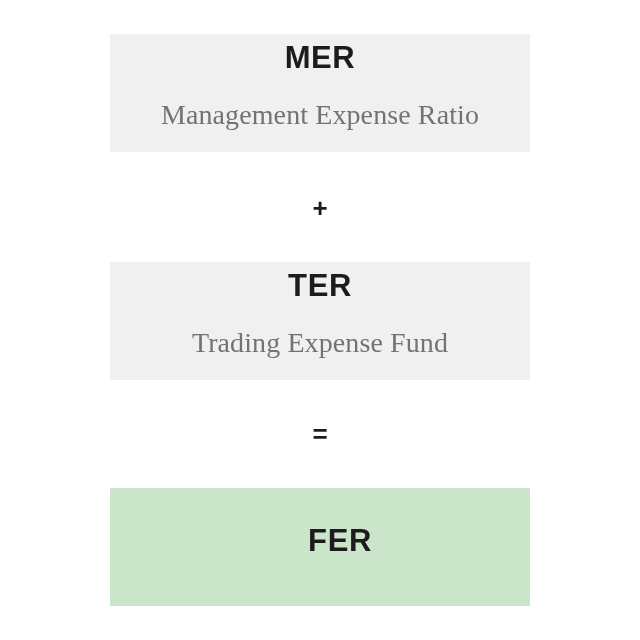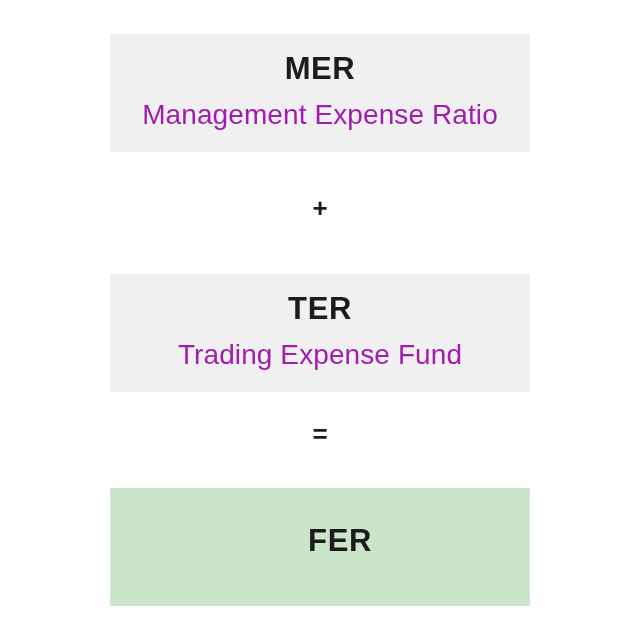--- a/index.html
+++ b/index.html
@@ -33,42 +33,42 @@
     flex-direction: column;
     align-items: center;
     justify-content: center;
     box-sizing: border-box;
   }
 
   .term-box.neutral { background: #f0f0f0; }
   .term-box.highlight { background: #cbe5cb; padding-left: 40px; }
 
   #box-mer { top: 34px; }
-  #box-ter { top: 274px; }
+  #box-ter { top: 262px; }
   #box-fer { top: 488px; }
 
   .term-abbr {
     font-family: "Liberation Sans", sans-serif;
     font-size: 31px;
     font-weight: 700;
     letter-spacing: 0.6px;
     color: #1c1c1c;
     line-height: 1;
     margin: 0 0 13px 0;
     text-align: center;
   }
 
   .term-name {
-    font-family: Liberation Sans, sans-serif;
+    font-family: Liberation Serif, serif;
     font-size: 28px;
     font-weight: 300;
     letter-spacing: 0.1px;
-    color: #a21caf;
+    color: #737373;
     line-height: 1;
-    margin: 4px;
+    margin: 15px;
     text-align: center;
     white-space: nowrap;
   }
 
   
   .operator {
     position: absolute;
     left: 0;
     width: 640px;
     text-align: center;

